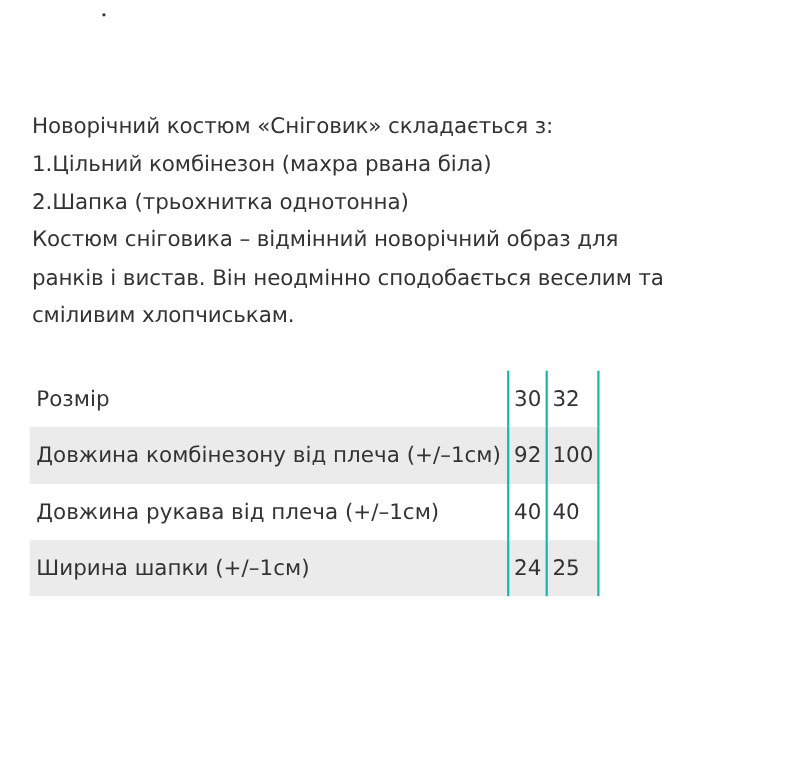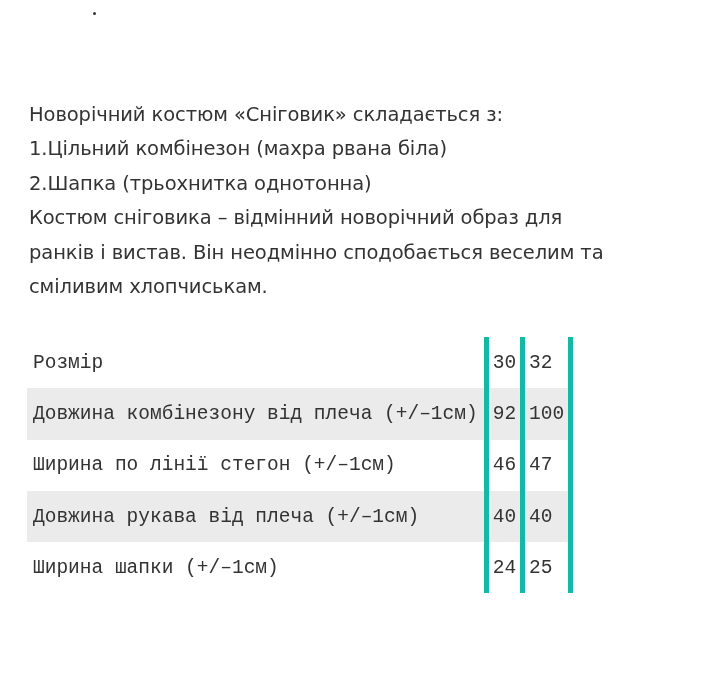--- a/index.html
+++ b/index.html
@@ -5,21 +5,21 @@
   html, body { margin: 0; padding: 0; background: #ffffff; }
   body { width: 717px; height: 699px; position: relative; overflow: hidden;
          font-family: "DejaVu Sans", sans-serif; color: #333333; }
   .dot { position: absolute; left: 93px; top: 12px; width: 3px; height: 3px;
          background: #333; border-radius: 50%; }
   .desc { position: absolute; left: 29px; top: 58px; width: 680px; margin-top: 40px; }
   .line { font-size: 19.5px; line-height: 34.4px; white-space: nowrap; letter-spacing: -0.1px; }
   table.sizes { position: absolute; left: 27px; top: 337px; border-collapse: collapse;
                 font-size: 19.5px; }
   table.sizes td { padding: 0 6px; height: 51.3px; vertical-align: middle; white-space: nowrap;
-                   border-right: 5px solid #14b8a6; font-family: Liberation Mono, monospace; }
+                   border-right: 2px solid #14b8a6; }
   table.sizes td.label { padding-left: 6px; padding-right: 6px; }
   table.sizes td.num { text-align: left; padding: 0 4px; }
   table.sizes tr:nth-child(even) td { background: #ebebeb; }
   table.sizes tr:nth-child(odd) td { background: #ffffff; }
   table.sizes tr:nth-child(odd) td.num { border-left: 1px solid #ebebeb; }
 </style>
 </head>
 <body>
 
 <div class="dot"></div>
@@ -39,25 +39,20 @@
     <td class="label">Розмір</td>
     <td class="num">30</td>
     <td class="num">32</td>
   </tr>
   <tr>
     <td class="label">Довжина комбінезону від плеча (+/–1см)</td>
     <td class="num">92</td>
     <td class="num">100</td>
   </tr>
   <tr>
-    <td class="label">Ширина по лінії стегон (+/–1см)</td>
-    <td class="num">46</td>
-    <td class="num">47</td>
-  </tr>
-  <tr>
     <td class="label">Довжина рукава від плеча (+/–1см)</td>
     <td class="num">40</td>
     <td class="num">40</td>
   </tr>
   <tr>
     <td class="label">Ширина шапки (+/–1см)</td>
     <td class="num">24</td>
     <td class="num">25</td>
   </tr>
 </tbody>

